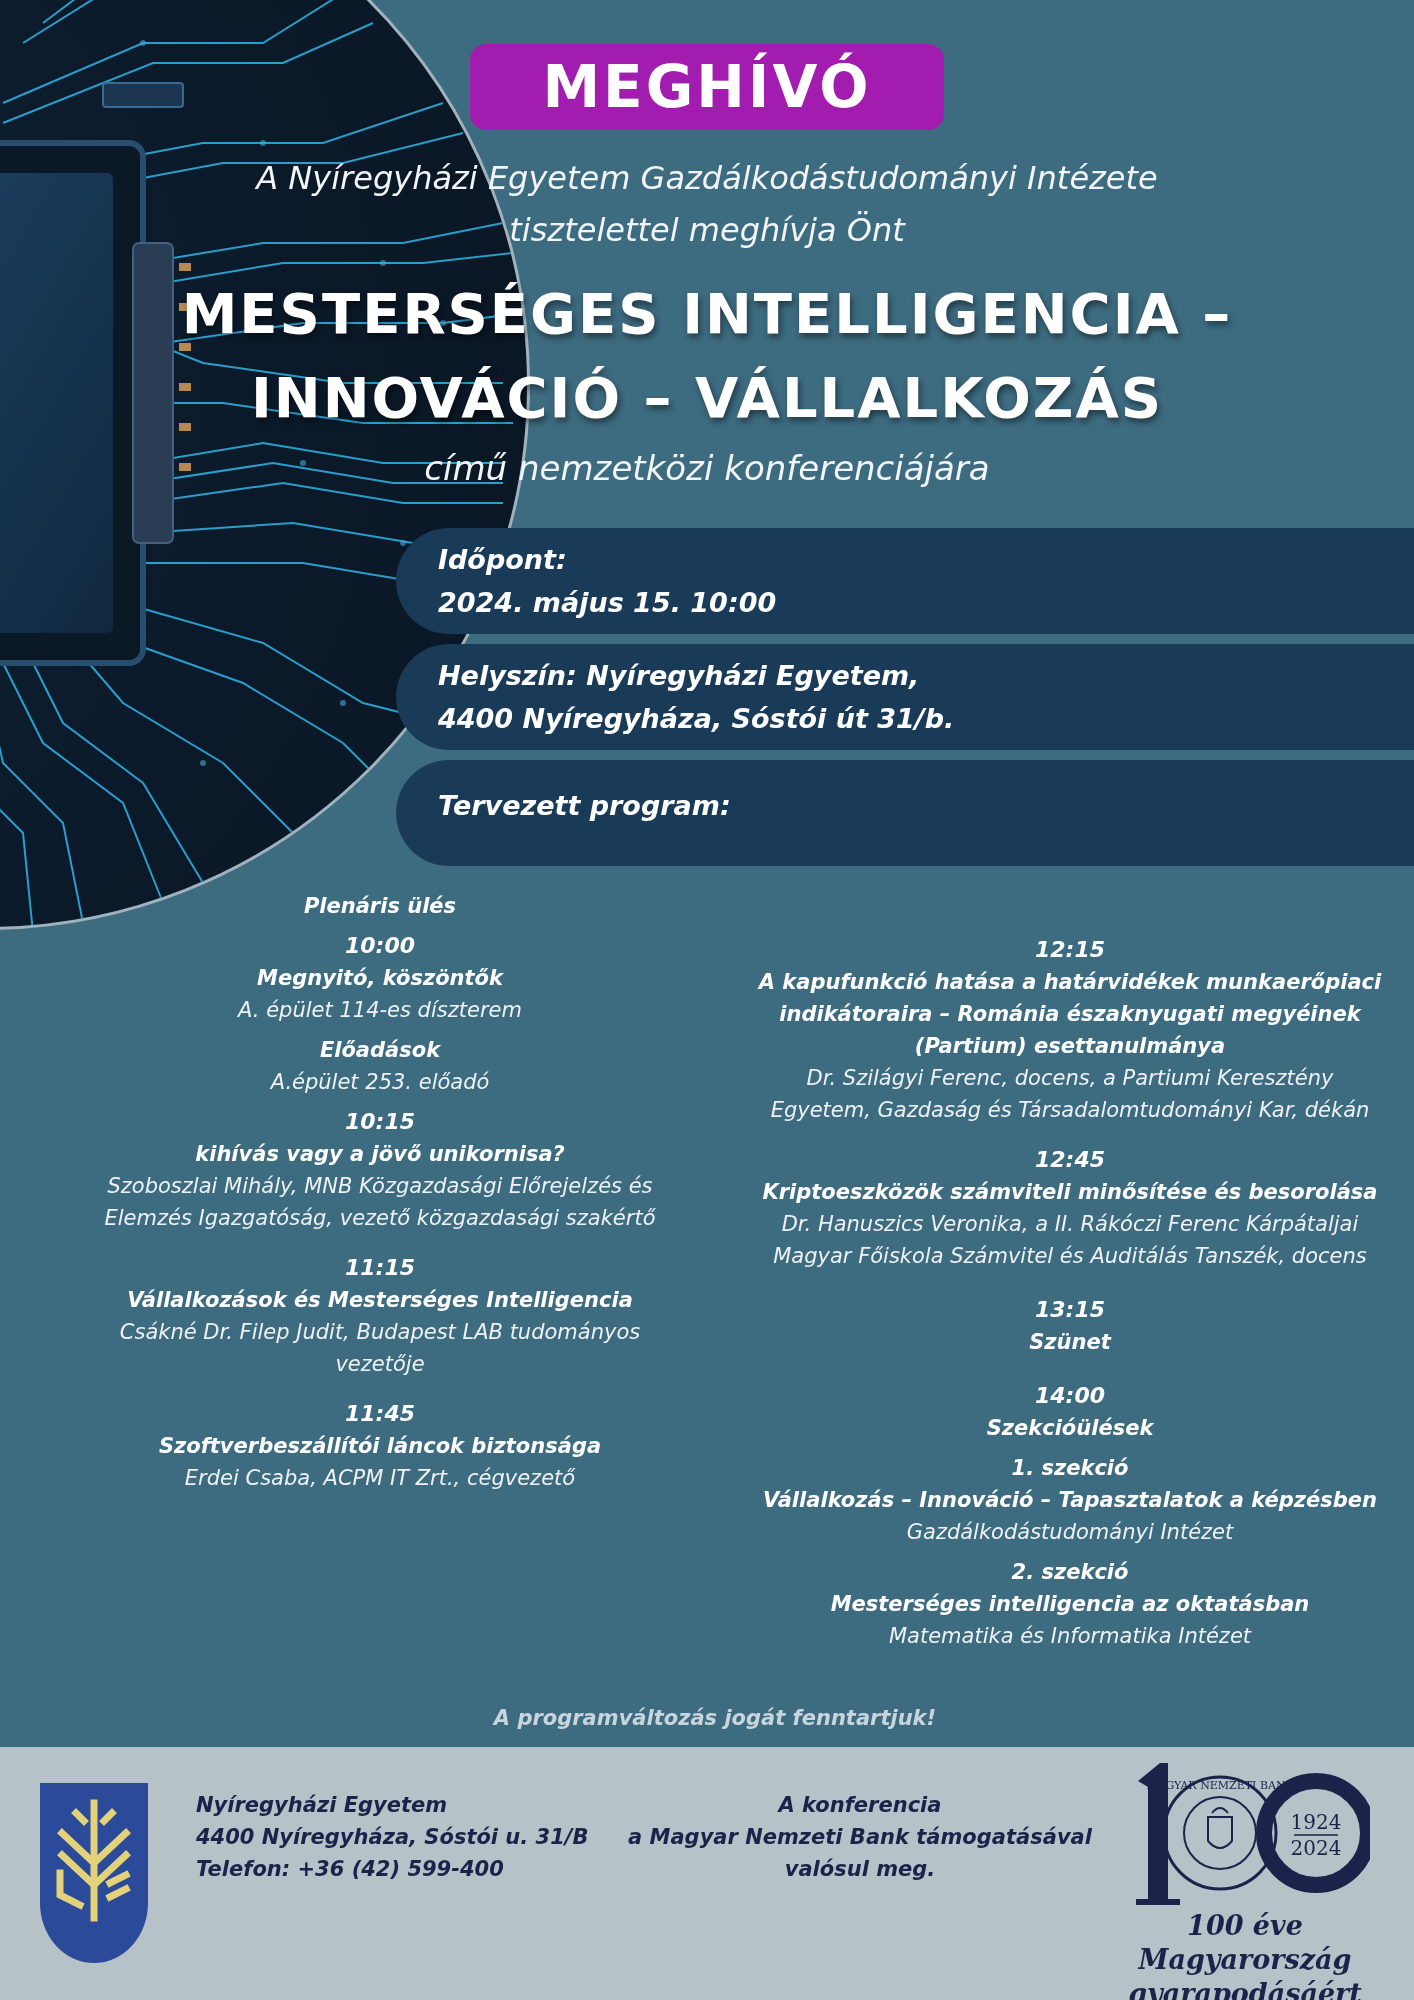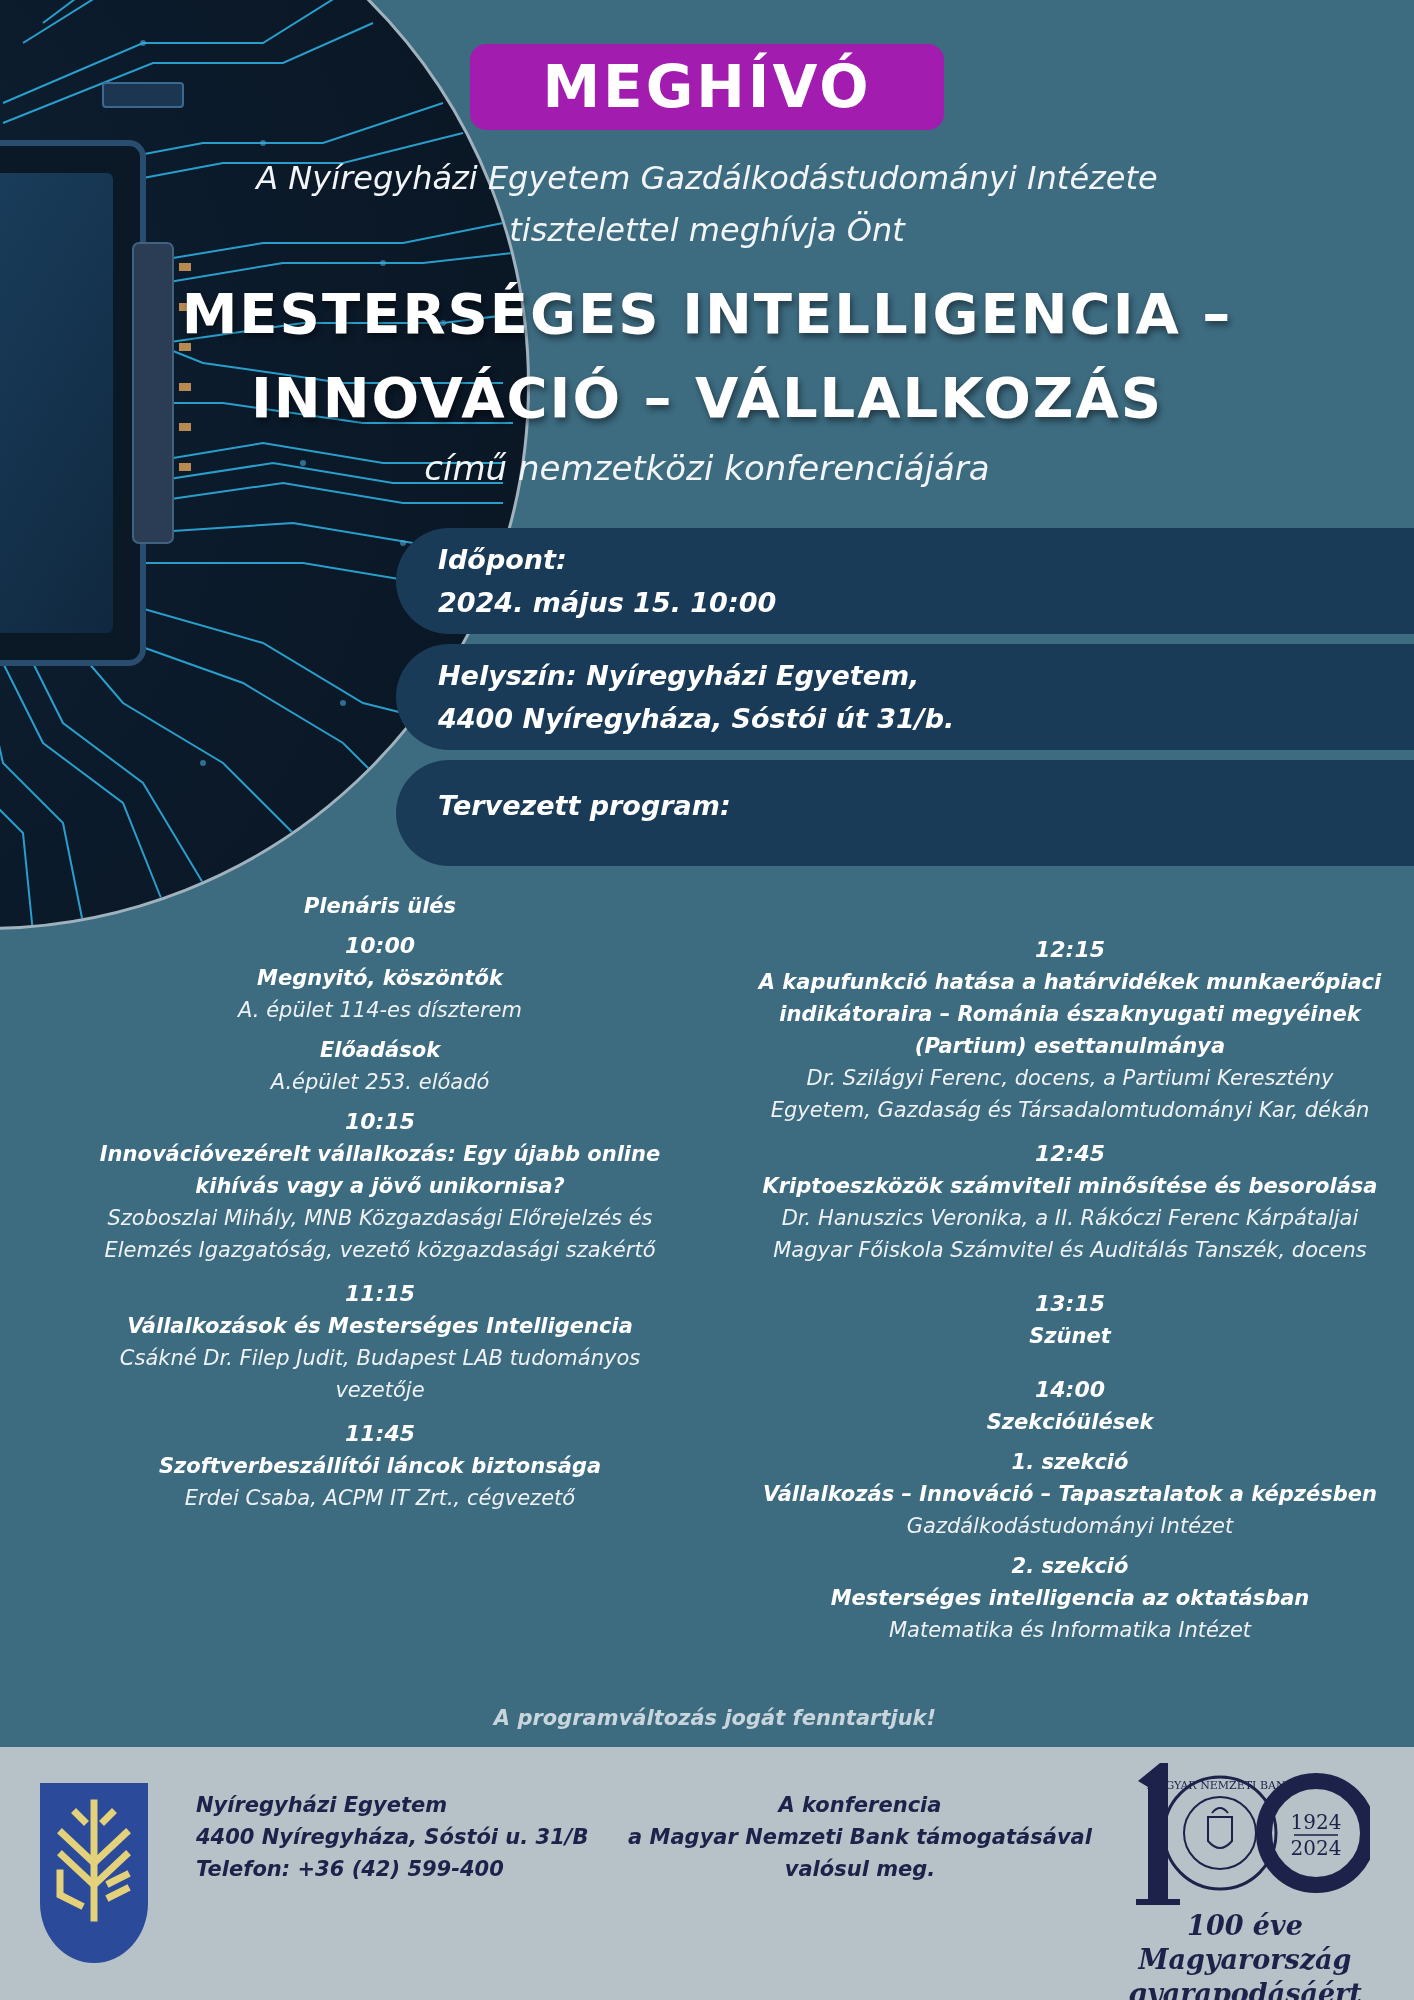--- a/index.html
+++ b/index.html
@@ -97,21 +97,21 @@
     color: #ffffff;
   }
   .col-left { left: 30px; width: 660px; top: 890px; }
   .col-right { left: 700px; width: 700px; top: 934px; }
 
   .session-head { font-weight: bold; font-style: italic; font-size: 21px; line-height: 32px; }
   .time { font-weight: bold; font-style: italic; font-size: 22px; line-height: 32px; }
   .talk { font-weight: bold; font-style: italic; font-size: 21px; line-height: 32px; }
   .speaker { font-style: italic; font-size: 21px; line-height: 32px; color: #eef2f4; font-weight: normal; }
   .block { margin-bottom: 8px; padding-left: 40px; }
-  .block.gap { margin-top: 12px; }
+  .block.gap { margin-top: 18px; }
 
   .notice {
     position: absolute; left: 0; top: 1706px; width: 1414px;
     text-align: center;
     font-family: "DejaVu Sans", sans-serif;
     font-style: italic; font-weight: bold;
     font-size: 21px;
     color: #c9d5dc;
     padding-left: 16px;
   }
@@ -247,21 +247,20 @@
       <div class="talk">Megnyitó, köszöntők</div>
       <div class="speaker">A. épület 114-es díszterem</div>
     </div>
     <div class="block">
       <div class="talk">Előadások</div>
       <div class="speaker">A.épület 253. előadó</div>
     </div>
 
     <div class="block">
       <div class="time">10:15</div>
-      <div class="talk">Innovációvezérelt vállalkozás: Egy újabb online</div>
       <div class="talk">kihívás vagy a jövő unikornisa?</div>
       <div class="speaker">Szoboszlai Mihály, MNB Közgazdasági Előrejelzés és</div>
       <div class="speaker">Elemzés Igazgatóság, vezető közgazdasági szakértő</div>
     </div>
     <div class="block gap">
       <div class="time">11:15</div>
       <div class="talk">Vállalkozások és Mesterséges Intelligencia</div>
       <div class="speaker">Csákné Dr. Filep Judit, Budapest LAB tudományos</div>
       <div class="speaker">vezetője</div>
     </div>

